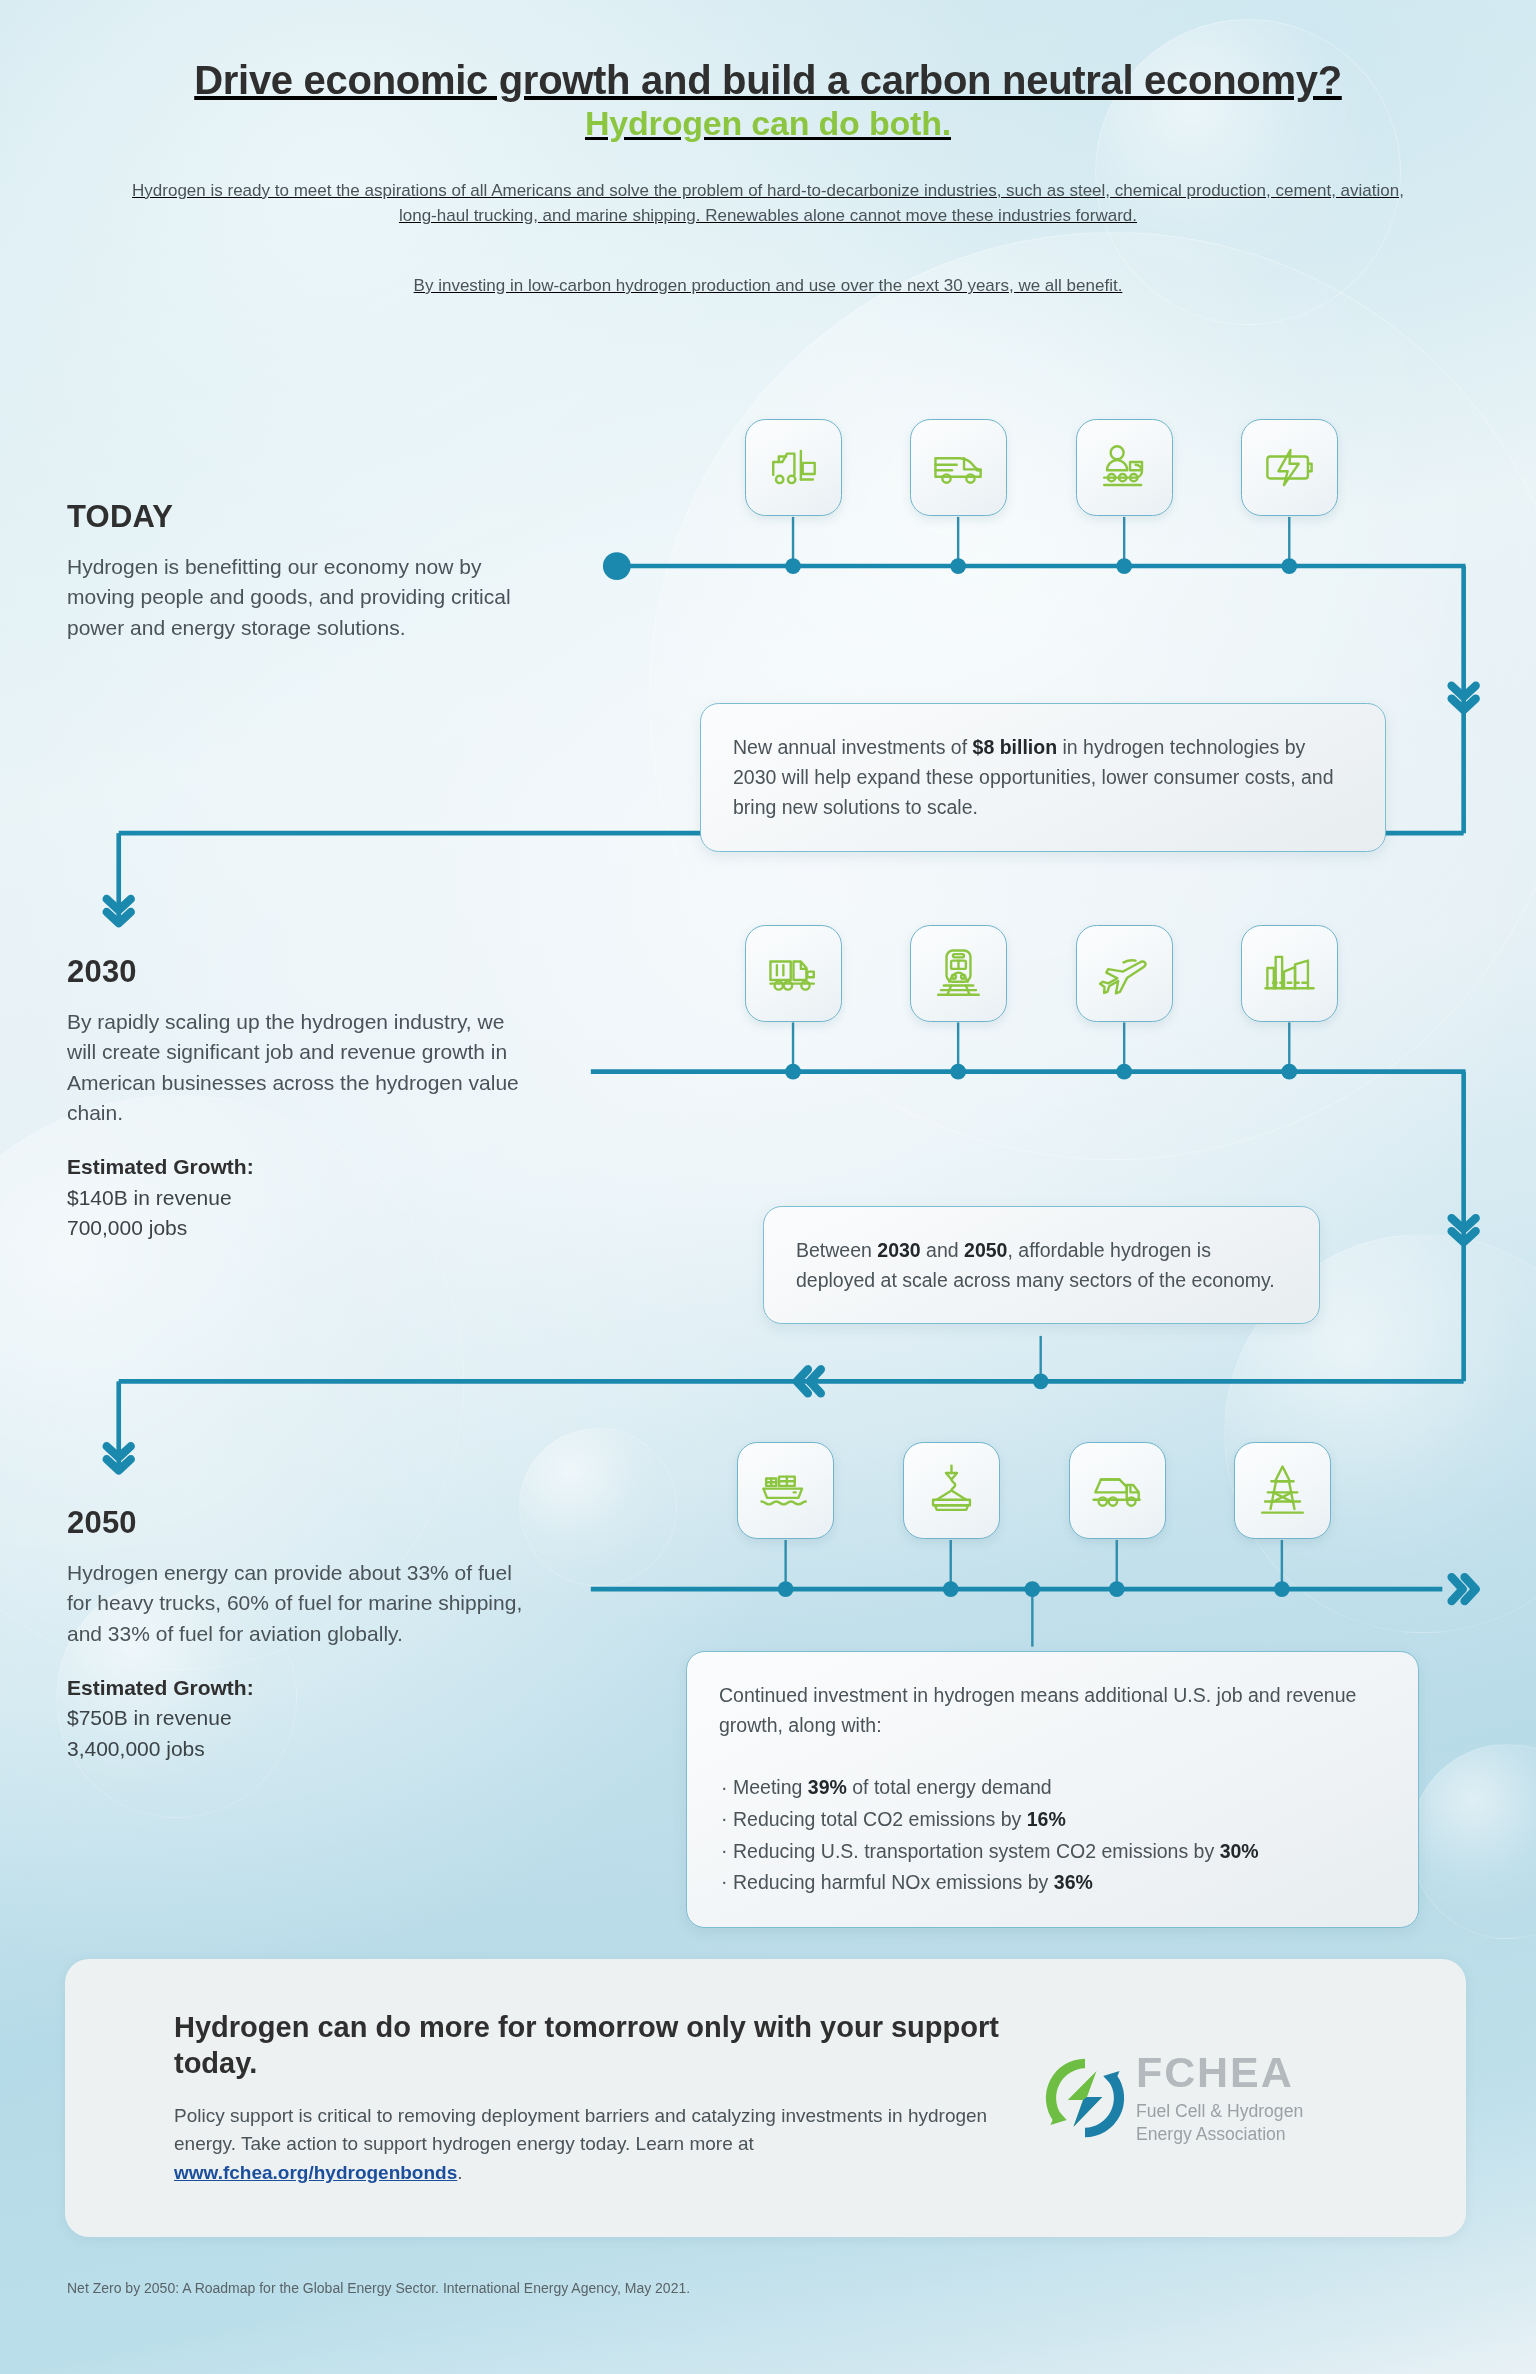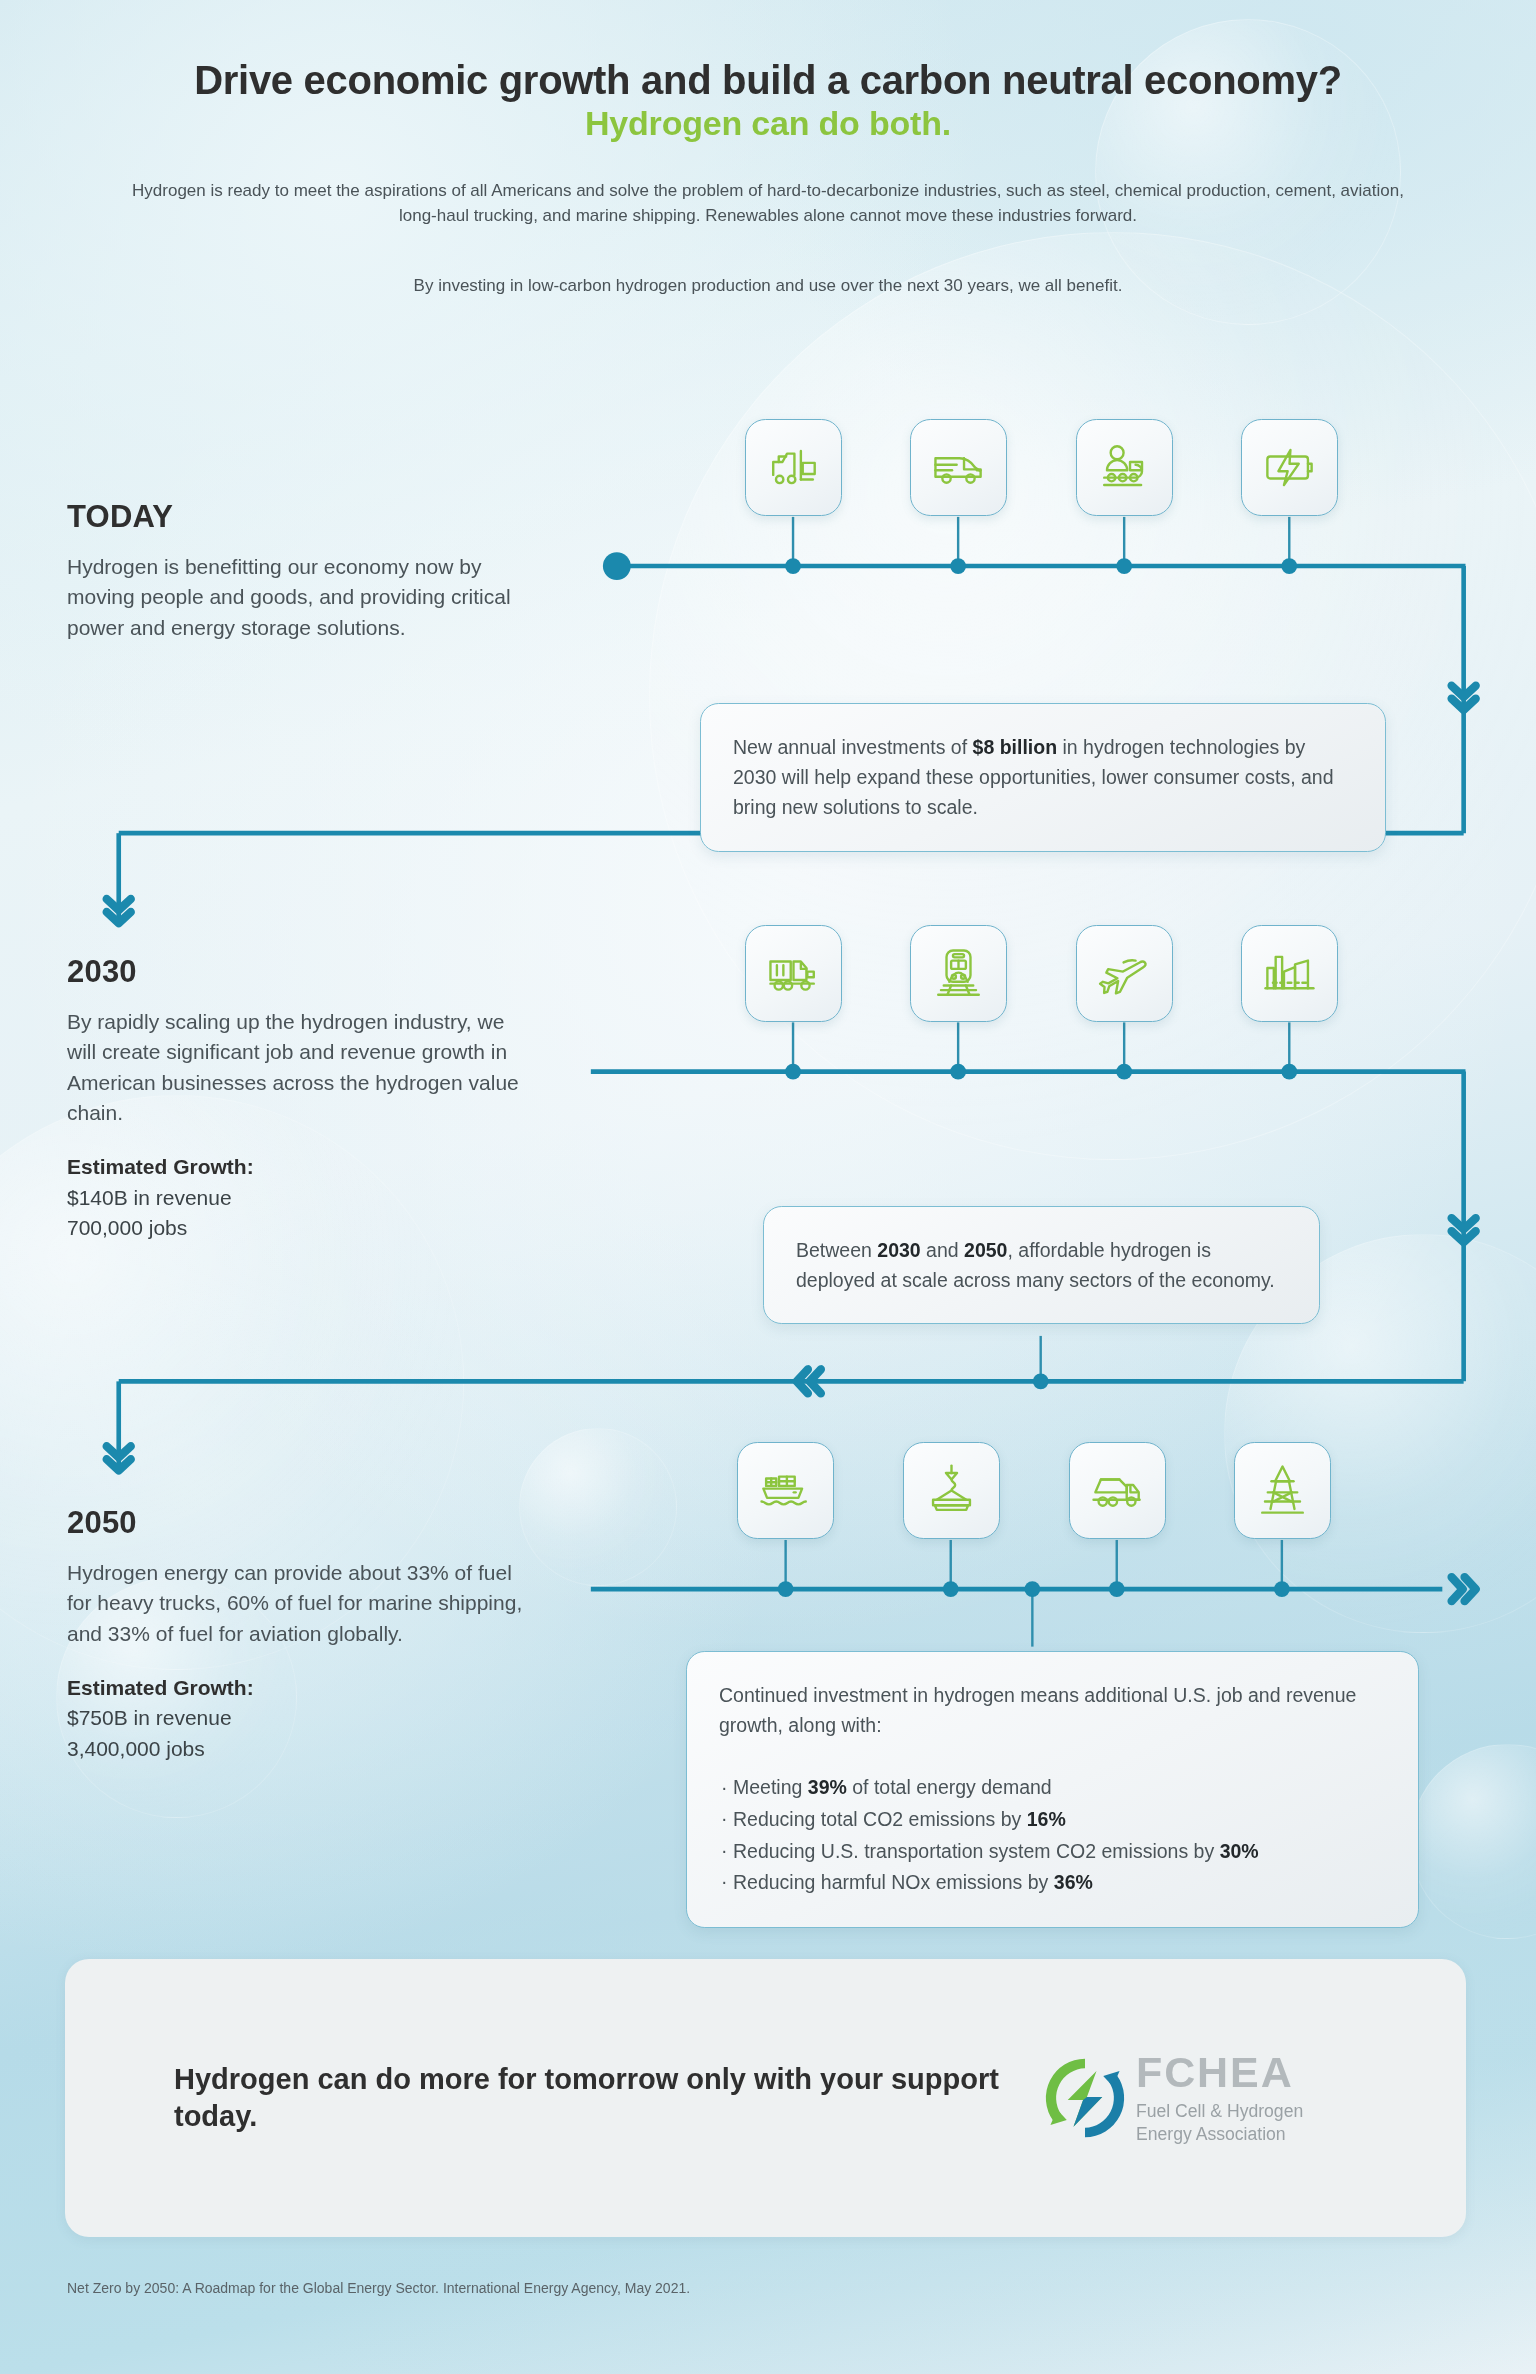--- a/index.html
+++ b/index.html
@@ -24,21 +24,21 @@
       linear-gradient(168deg, #cde6ee 0%, #dceef3 14%, #eaf4f7 30%, #e6f1f6 46%, #cde6ef 62%, #b6dbe8 76%, #bbdfea 88%, #e9f2f6 100%);
   }
   .bubble {
     position: absolute; border-radius: 50%;
     background: radial-gradient(circle at 32% 28%, rgba(255,255,255,0.55) 0%, rgba(255,255,255,0.10) 42%, rgba(255,255,255,0.02) 62%, rgba(255,255,255,0) 72%);
     border: 0.9px solid rgba(255,255,255,0.28);
   }
   .bubble.faint { border-color: rgba(255,255,255,0.16); }
 
   
-  .page { position: relative; z-index: 3; width: 1536px; height: 2355px; }
+  .page { position: relative; z-index: 3; width: 1536px; height: 2355px; text-decoration: underline; }
 
   
   .hdr { padding-top: 58px; }
   .hdr h1 {
     font-size: 40px; font-weight: 700; color: #2f2f2f;
     text-align: center; letter-spacing: -0.3px; line-height: 1.12;
     padding: 0 56px;
   }
   .hdr h2 {
     font-size: 34px; font-weight: 700; color: #8cc53f;
@@ -384,20 +384,21 @@
       <li><span>Meeting </span><b>39%</b><span> of total energy demand</span></li>
       <li><span>Reducing total CO2 emissions by </span><b>16%</b></li>
       <li><span>Reducing U.S. transportation system CO2 emissions by </span><b>30%</b></li>
       <li><span>Reducing harmful NOx emissions by </span><b>36%</b></li>
     </ul>
   </div>
 
   <div class="cta">
     <div class="left">
       <h3>Hydrogen can do more for tomorrow only with your support today.</h3>
+      <p><span>Policy support is critical to removing deployment barriers and catalyzing investments in hydrogen energy.  Take action to support hydrogen energy today. Learn more at </span><a href="#">www.fchea.org/hydrogenbonds</a><span>.</span></p>
     </div>
     <div class="logo">
       <svg class="mark" viewBox="0 0 100 100">
         <path d="M50 9a41 41 0 0 0-33 65l8-7A31 31 0 0 1 50 19z" fill="#6fbe44"></path>
         <path d="M21 62l-7 16 17-5z" fill="#6fbe44"></path>
         <path d="M50 91a41 41 0 0 0 33-65l-8 7a31 31 0 0 1-25 48z" fill="#1b7fa8"></path>
         <path d="M79 38l7-16-17 5z" fill="#1b7fa8"></path>
         <path d="M62 22 32 52h16L38 80l30-31H52z" fill="#6fbe44"></path>
         <path d="M48 52 38 80l30-31H52z" fill="#1b7fa8"></path>
       </svg>

